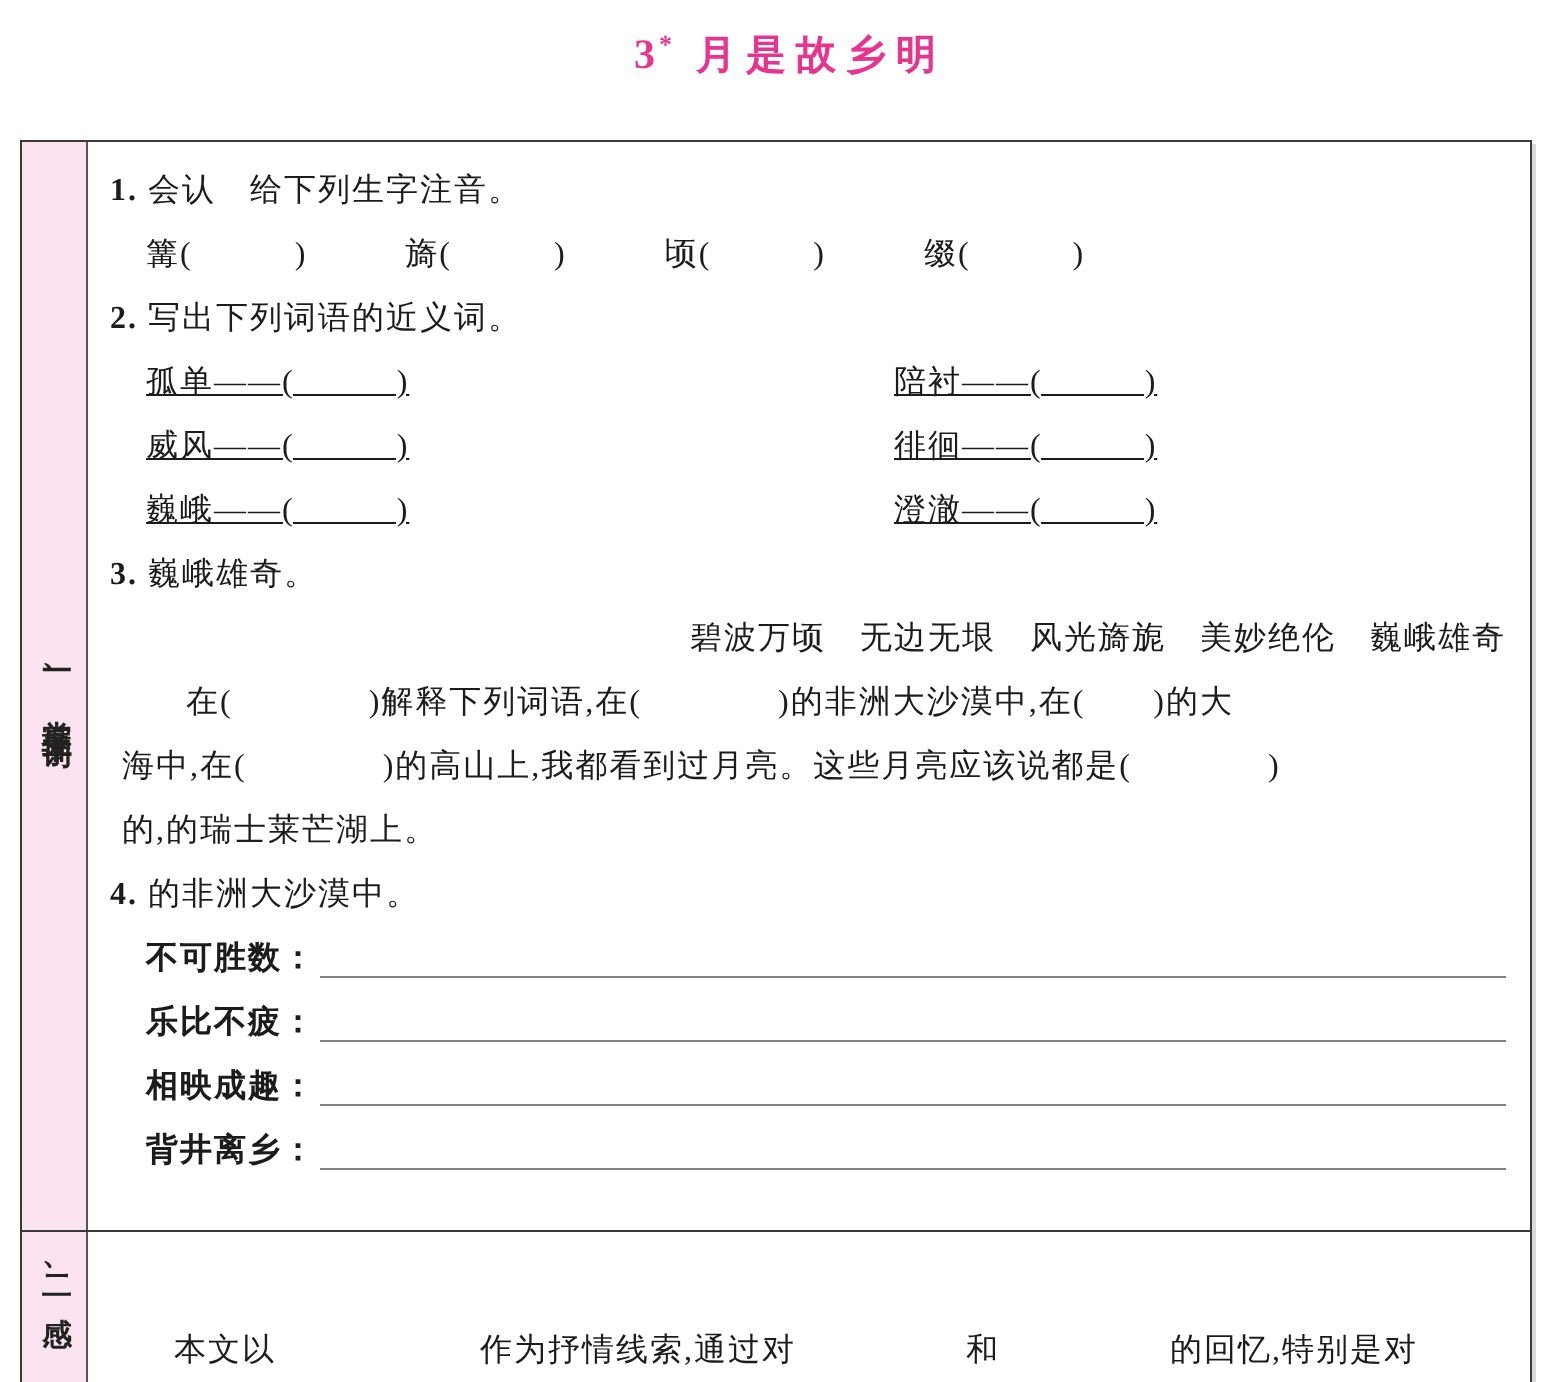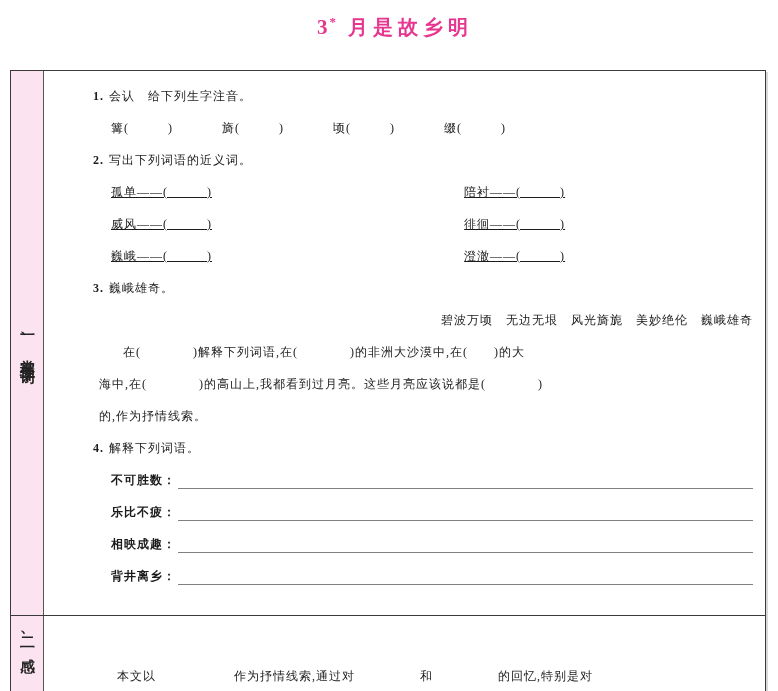--- a/index.html
+++ b/index.html
@@ -55,26 +55,25 @@
     text-orientation: upright;
     font-size: 15px;
     font-weight: bold;
     letter-spacing: 3px;
     color: #222;
   }
 
   .content-cell {
     flex: 1;
     padding: 9px 12px 0 11px;
-    font-size: 12px;
+    font-size: 16px;
     line-height: 32px;
     letter-spacing: 1px;
     box-sizing: border-box;
     overflow: hidden;
-    margin-left: 38px;
   }
   .q-head .q-num { font-weight: bold; margin-right: 5px; font-family: "Liberation Serif", serif; }
 
   .char-row {
     margin-left: 18px;
     display: flex;
     gap: 49px;
   }
   .syn-grid {
     margin-left: 18px;
@@ -137,25 +136,25 @@
         <span>澄澈——(　　　)</span>
       </div>
 
       <div class="q-head">
         <span class="q-num">3.</span><span>巍峨雄奇。</span>
       </div>
       <div class="word-bank">碧波万顷　无边无垠　风光旖旎　美妙绝伦　巍峨雄奇</div>
       <div class="passage">
         <div class="passage-line first">在(　　　　)解释下列词语,在(　　　　)的非洲大沙漠中,在(　　)的大</div>
         <div class="passage-line">海中,在(　　　　)的高山上,我都看到过月亮。这些月亮应该说都是(　　　　)</div>
-        <div class="passage-line">的,作为抒情线索。</div>
+        <div class="passage-line">的,的瑞士莱芒湖上。</div>
       </div>
 
       <div class="q-head">
-        <span class="q-num">4.</span><span>解释下列词语。</span>
+        <span class="q-num">4.</span><span>的非洲大沙漠中。</span>
       </div>
       <div class="term-row">
         <span class="term-label">不可胜数：</span>
         <span class="blank-line"></span>
       </div>
       <div class="term-row">
         <span class="term-label">乐比不疲：</span>
         <span class="blank-line"></span>
       </div>
       <div class="term-row">

